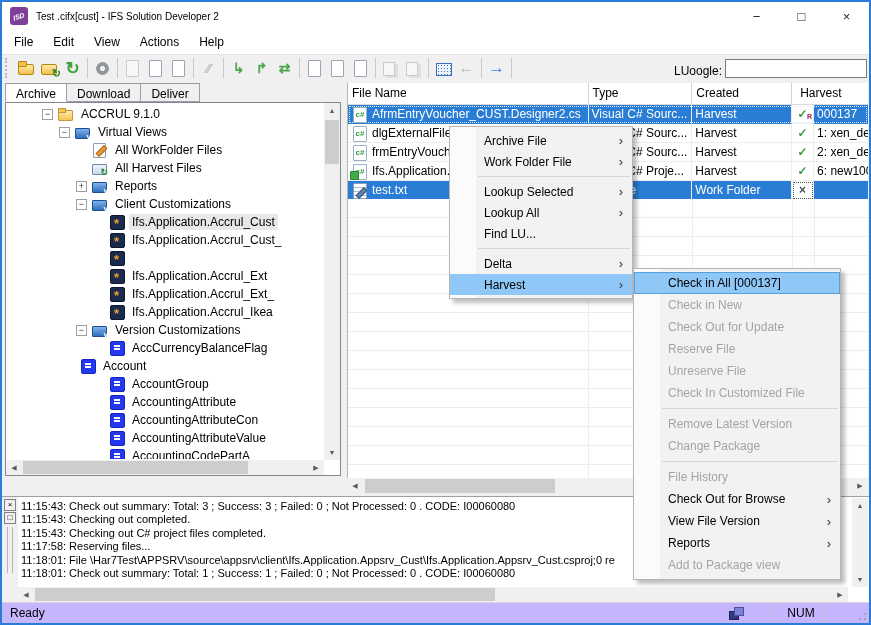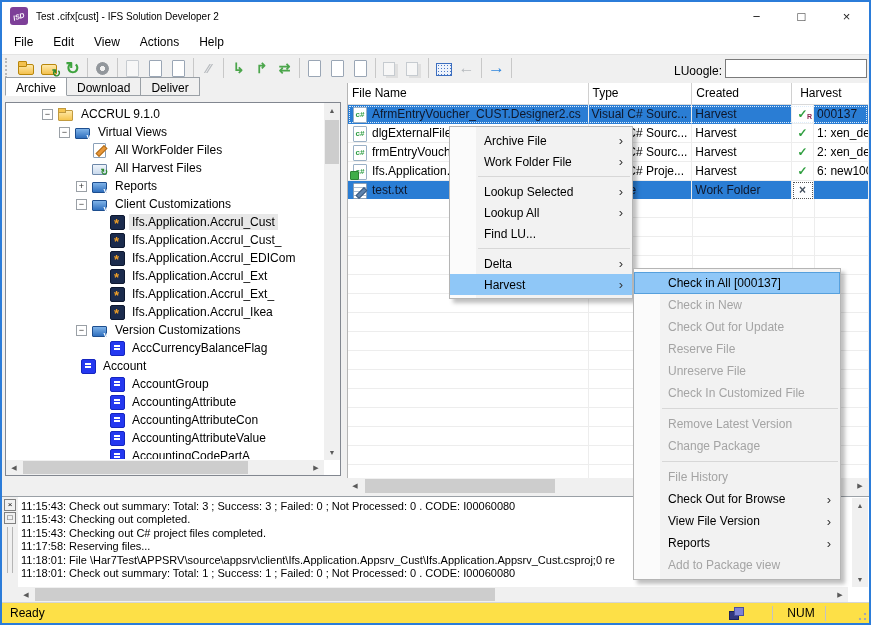--- a/index.html
+++ b/index.html
@@ -44,21 +44,21 @@
   .tbico[data-icon="put-file"]{color:#e07a1f;font-weight:bold;font-size:12px}
   .tbico[data-icon="sync-file"]{color:#2e7fd0;font-weight:bold;font-size:11px}
   .tbico[data-icon="copy-files"]::before,.tbico[data-icon="paste-files"]::before{content:"";position:absolute;left:4px;top:5px;width:10px;height:12px;background:#efefef;border:1px solid #b9bec3;box-shadow:3px 2px 0 0 #dfdfdf}
   .tbico[data-icon="package-grid"]::before{content:"";position:absolute;left:4px;top:6px;width:14px;height:11px;border:1px solid #3c6ebf;background-image:radial-gradient(#4a78c8 0.8px,transparent 1px);background-size:3px 3px;background-color:#eef3fb}
   .tbico[data-icon="back-arrow"]{font-size:16px;font-weight:bold}
   .tbico[data-icon="forward-arrow"]{color:#2f86dd;font-size:17px;font-weight:bold}
   .lu-box{margin-left:auto;display:flex;align-items:flex-end;padding-right:2px}
   .lu-label{margin-right:3px}
   .lu-input{width:136px;height:17px;border:1px solid #7a7a7a;font-family:"Liberation Sans",sans-serif;font-size:12px;padding:0 2px}
   
-  .tabsbar{left:3px;top:75px;height:16px;display:flex;z-index:3}
+  .tabsbar{left:3px;top:81px;height:16px;display:flex;z-index:3}
   .tab{padding:3px 10px 2px 10px;border:1px solid #9aa0a6;background:#f0f0f0;margin-right:-1px;height:19px;box-sizing:border-box}
   .tab.active{background:#fff;border-bottom-color:#fff;z-index:4;position:relative}
   
   .tree{left:3px;top:100px;width:336px;height:374px;background:#fff;border:1px solid #828790;box-sizing:border-box;overflow:hidden}
   .trows{position:absolute;left:0;top:2px;right:17px;bottom:16px;overflow:hidden}
   .trow{height:18px;display:flex;align-items:center;white-space:nowrap}
   .trow.sel .tlab{background:#e8e8e8}
   .exp{width:11px;height:11px;box-sizing:border-box;border:1px solid #9aa0a6;background:#fff;font-size:9px;line-height:9px;
        text-align:center;margin-right:5px;flex:none;color:#333}
   .exp:empty{border-color:transparent;background:transparent}
@@ -84,21 +84,21 @@
   .tree-hsb{left:0;bottom:0;height:15px;right:16px}
   .list-hsb{left:345px;top:476px;width:521px;height:16px}
   
   .list{left:345px;top:81px;width:521px;height:395px;background:#fff;border-left:1px solid #b5b5b5;box-sizing:border-box;overflow:hidden}
   .lheader{display:flex;height:21px;border-bottom:1px solid #d9d9d9;background:#fff;align-items:center}
   .hcell{box-sizing:border-box;padding:0 4px;border-right:1px solid #d0d0d0;height:21px;line-height:21px;overflow:hidden;white-space:nowrap}
   .lrow{display:flex;height:19px;align-items:stretch}
   .cell{box-sizing:border-box;border-right:1px solid #ededed;border-bottom:1px solid #ededed;display:flex;align-items:center;
         padding:0 3px;overflow:hidden;white-space:nowrap}
   .c-name{width:241px}.c-type{width:104px}.c-created{width:100px}.c-hico{width:22px;justify-content:center}.c-harv{width:54px;border-right:none}
-  .lrow.sel .cell{background:#2a7dd4;color:#0f172a;border-bottom-color:#2a7dd4}
+  .lrow.sel .cell{background:#2a7dd4;color:#ffffff;border-bottom-color:#2a7dd4}
   .lrow.sel .c-hico{background:#fff;color:#000;border-bottom-color:#ededed}
   .lrow.focusrow{outline:1px dotted #dcecfb;outline-offset:-2px}
   .c-hico.focus{outline:1px dotted #555;outline-offset:-2px}
   .ficon{width:17px;height:15px;position:relative;margin-right:4px;flex:none}
   .ficon[data-icon="cs-file"]::before,.ficon[data-icon="csproj-file"]::before{content:"c#";position:absolute;left:2px;top:0;width:12px;height:14px;background:#fff;border:1px solid #9ab0c6;font-size:8px;line-height:13px;text-align:center;color:#2e9e44;font-weight:bold;border-radius:1px}
   .ficon[data-icon="csproj-file"]::after{content:"";position:absolute;left:-1px;top:7px;width:7px;height:7px;background:#3fae49;border:1px solid #2c8434;border-radius:1px}
   .ficon[data-icon="txt-file"]::before{content:"";position:absolute;left:2px;top:0;width:12px;height:14px;border:1px solid #8aa0b8;border-radius:1px;background:repeating-linear-gradient(to bottom,#fff 0 3px,#aebfd2 3px 4px)}
   .ficon[data-icon="txt-file"]::after{content:"";position:absolute;left:8px;top:4px;width:3px;height:10px;background:#5f83ad;border:1px solid #3c5c82;transform:rotate(45deg)}
   .hico{position:relative;width:16px;height:15px;text-align:center;font-size:12px;line-height:14px}
   .hico[data-icon="check"]::before,.hico[data-icon="check-reserved"]::before{content:"✓";color:#2f9e3f;font-weight:bold}
@@ -109,21 +109,21 @@
   
   .log{left:0;top:494px;width:867px;height:106px;background:#fff;border-top:1px solid #9aa0a6;box-sizing:border-box}
   .logstrip{position:absolute;left:0;top:0;width:16px;bottom:0;background:#f0f0f0}
   .logbtn{position:absolute;left:2px;width:12px;height:12px;box-sizing:border-box;border:1px solid #808080;background:#f0f0f0;
           font-size:8px;line-height:10px;text-align:center;color:#000}
   .loggrip{position:absolute;left:5px;top:30px;width:4px;height:46px;border-left:1px solid #b5b5b5;border-right:1px solid #b5b5b5}
   .logtext{position:absolute;left:19px;top:3px;right:20px;height:84px;overflow:hidden;font-size:11px;line-height:13.4px;white-space:nowrap}
   .log-vsb{right:1px;top:1px;width:16px;height:89px}
   .log-hsb{left:16px;top:90px;width:830px;height:15px}
   
-  .status{left:0;top:600px;width:867px;height:21px;background:#fde047;border-top:1px solid #d5d5d5;box-sizing:border-box}
+  .status{left:0;top:600px;width:867px;height:21px;background:#c4b5fd;border-top:1px solid #d5d5d5;box-sizing:border-box}
   .ready{position:absolute;left:8px;top:3px}
   .ssep{position:absolute;top:3px;width:1px;height:15px;background:#c3c3c3}
   .neticon{position:absolute;left:727px;top:4px;width:15px;height:13px}
   .neticon::before{content:"";position:absolute;left:0;bottom:0;width:8px;height:7px;background:#32377e;border:1px solid #1e2257}
   .neticon::after{content:"";position:absolute;right:0;top:0;width:8px;height:7px;background:#7d82d6;border:1px solid #4a4f9e}
   .num{position:absolute;left:780px;top:3px;width:38px;text-align:center}
   .sgrip{position:absolute;right:2px;bottom:2px;width:12px;height:12px;
          background:radial-gradient(circle at 10px 10px,#a8a8a8 1.2px,transparent 1.6px),
                     radial-gradient(circle at 10px 5px,#a8a8a8 1.2px,transparent 1.6px),
                     radial-gradient(circle at 5px 10px,#a8a8a8 1.2px,transparent 1.6px)}
@@ -246,21 +246,20 @@
           <span class="tlab">Ifs.Application.Accrul_Cust</span>
         </div>
       <div class="trow" style="padding-left:87px">
           <span class="exp"></span>
           <span class="ticon" data-icon="csproj-cust"></span>
           <span class="tlab">Ifs.Application.Accrul_Cust_</span>
         </div>
       <div class="trow" style="padding-left:87px">
           <span class="exp"></span>
           <span class="ticon" data-icon="csproj-cust"></span>
-          <span class="tlab">Ifs.Application.Accrul_EDICom</span>
         </div>
       <div class="trow" style="padding-left:87px">
           <span class="exp"></span>
           <span class="ticon" data-icon="csproj-cust"></span>
           <span class="tlab">Ifs.Application.Accrul_Ext</span>
         </div>
       <div class="trow" style="padding-left:87px">
           <span class="exp"></span>
           <span class="ticon" data-icon="csproj-cust"></span>
           <span class="tlab">Ifs.Application.Accrul_Ext_</span>

